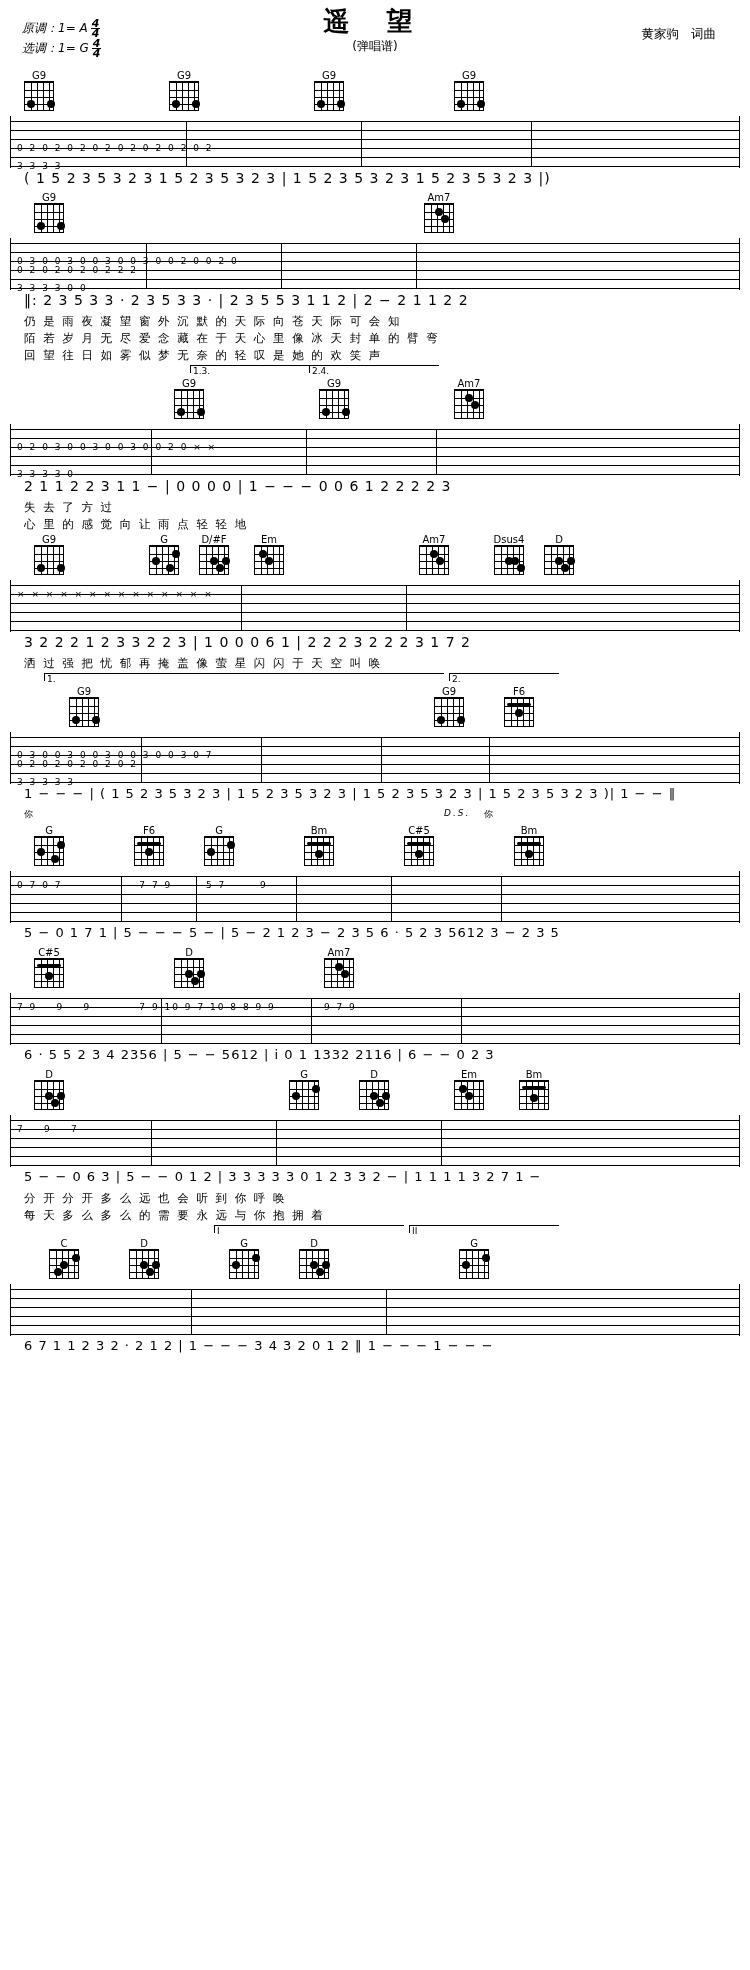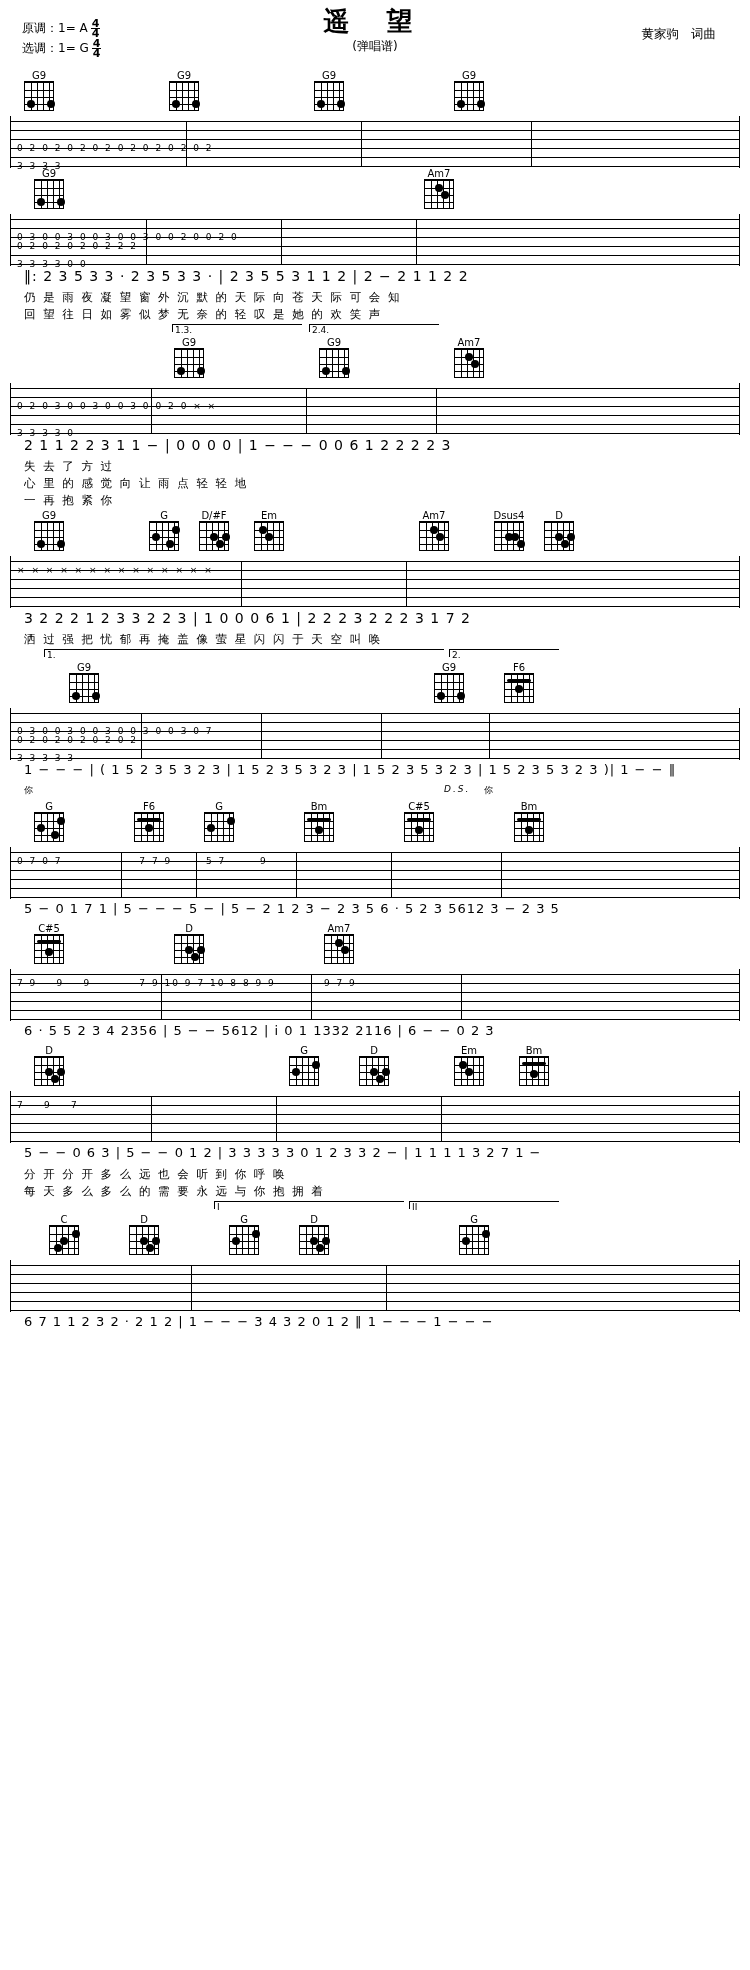--- a/index.html
+++ b/index.html
@@ -44,20 +44,21 @@
     font-size: 12px;
     font-family: "DejaVu Sans", sans-serif;
   }
   .key-block {
     position: absolute;
     left: 22px;
     top: 18px;
     font-size: 12px;
     line-height: 20px;
     font-family: "DejaVu Sans", sans-serif;
+    font-style: italic;
   }
   .key-line { display: flex; align-items: center; }
   .frac {
     display: inline-block;
     position: relative;
     margin-left: 3px;
     text-align: center;
     line-height: 9px;
     font-size: 11px;
     font-weight: bold;
@@ -301,20 +302,21 @@
       <div class="tabnums">
         <div class="tabline s4">0 2   0 2      0 2   0 2      0 2   0 2      0 2   0 2</div>
         <div class="tabline s6">3                3                3                3</div>
       </div>
       <div class="barlines">
         <i style="left:175px"></i>
           <i style="left:350px"></i>
           <i style="left:520px"></i>
       </div>
     </div>
+    <div class="numline">( 1 5 2 3     5 3 2 3    1 5 2 3     5 3 2 3   | 1 5 2 3     5 3 2 3   1 5 2 3     5 3 2 3   |)</div>
   </div>
 
   <div class="system">
     <div class="chord-row">
       <div class="chord" style="left:20px">
         <div class="cname">G9</div>
         <div class="grid">
           <span class="v" style="left:6px"></span>
             <span class="v" style="left:12px"></span>
             <span class="v" style="left:18px"></span>
@@ -348,26 +350,27 @@
         <div class="tabline s6">3              3              3              3                0            0</div>
       </div>
       <div class="barlines">
         <i style="left:135px"></i>
           <i style="left:270px"></i>
           <i style="left:405px"></i>
       </div>
     </div>
     <div class="numline">‖: 2  3 5 3 3 ·   2  3 5 3 3 ·  | 2  3 5  5 3 1   1  2  | 2  −    2 1 1 2   2</div>
     <div class="lyricline">仍  是  雨   夜    凝   望  窗    外    沉   默  的    天  际   向  苍    天  际      可  会  知</div>
+    <div class="lyricline">陌  若  岁  月  无   尽  爱  念   藏  在 于   天  心  里  像  冰    天  封  单      的  臂  弯</div>
     <div class="lyricline">回  望  往  日  如   雾  似  梦    无  奈  的    轻   叹  是  她    的        欢  笑  声</div>
   </div>
 
   <div class="system">
     <div class="bracketrow">
-      <div class="rep" style="left:148px;width:130px">1.3.</div>
+      <div class="rep" style="left:166px;width:130px">1.3.</div>
       <div class="rep" style="left:285px;width:130px">2.4.</div>
     </div>
     <div class="chord-row">
       <div class="chord" style="left:160px">
         <div class="cname">G9</div>
         <div class="grid">
           <span class="v" style="left:6px"></span>
             <span class="v" style="left:12px"></span>
             <span class="v" style="left:18px"></span>
             <span class="v" style="left:24px"></span>
@@ -414,21 +417,20 @@
       </div>
       <div class="barlines">
         <i style="left:140px"></i>
           <i style="left:295px"></i>
           <i style="left:425px"></i>
       </div>
     </div>
     <div class="numline">2 1 1 2     2 3 1   1   −    | 0 0 0 0  | 1 − −  − 0   0 6 1   2 2 2 2   3</div>
     <div class="lyricline">失   去 了 方                            过</div>
     <div class="lyricline">心   里 的   感   觉                    向                让 雨 点 轻 轻  地</div>
-    <div class="lyricline">一   再 抱  紧   你</div>
   </div>
 
   <div class="system">
     <div class="chord-row">
       <div class="chord" style="left:20px">
         <div class="cname">G9</div>
         <div class="grid">
           <span class="v" style="left:6px"></span>
             <span class="v" style="left:12px"></span>
             <span class="v" style="left:18px"></span>

